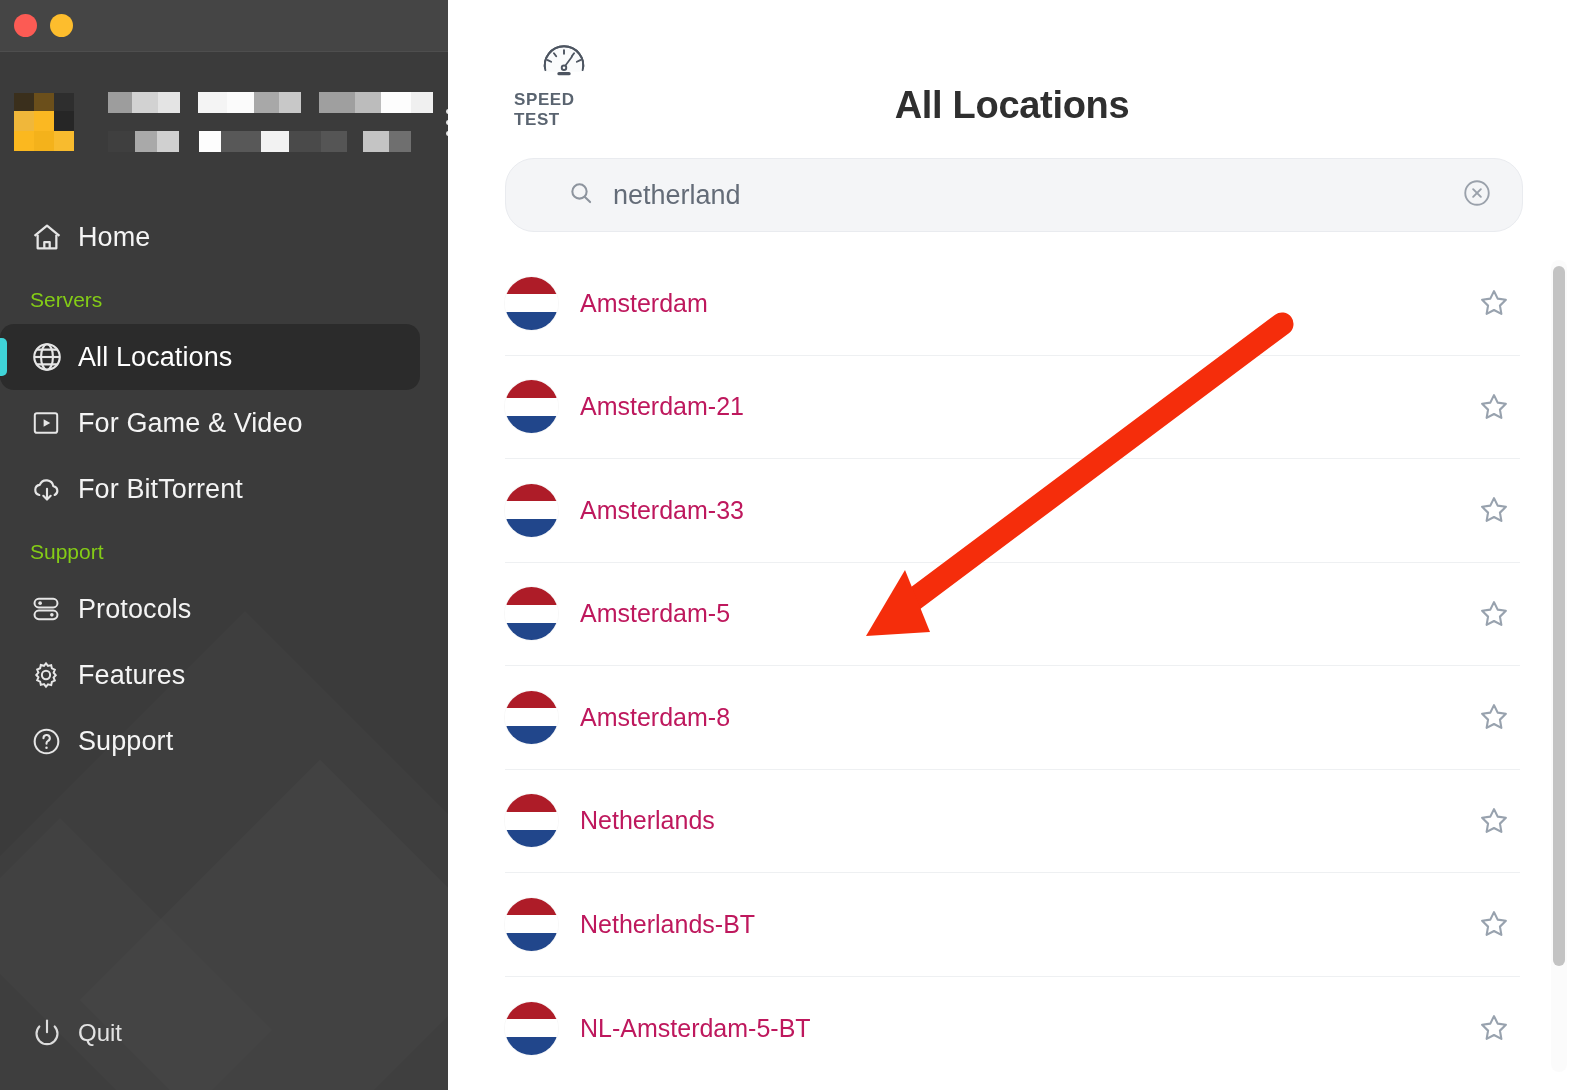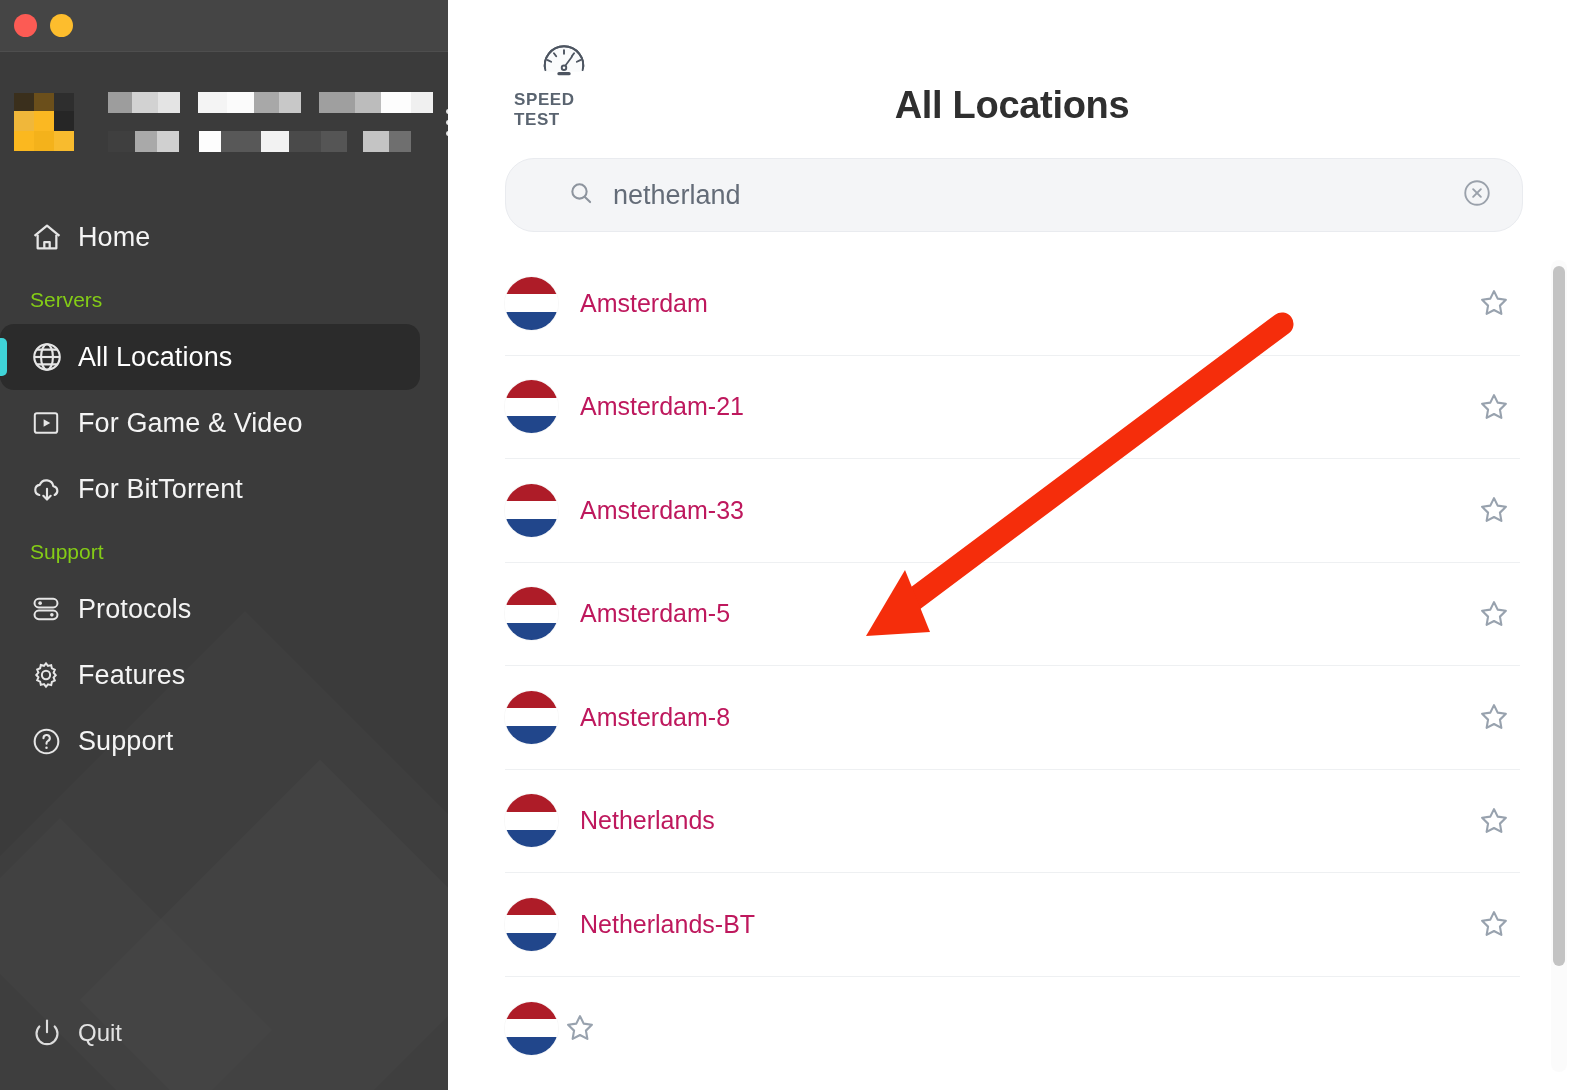--- a/index.html
+++ b/index.html
@@ -580,20 +580,21 @@
               <path d="M12 3.6l2.6 5.3 5.8.85-4.2 4.1 1 5.8-5.2-2.73-5.2 2.73 1-5.8-4.2-4.1 5.8-.85z"></path>
             </svg>
           </span>
         </div>
         <div class="srv-row">
           <span class="flag">
             <i class="f-red"></i>
             <i class="f-white"></i>
             <i class="f-blue"></i>
           </span>
+          <span class="srv-name">NL-Amsterdam-5-BT</span>
           <span class="star-btn">
             <svg width="34" height="34" viewBox="0 0 24 24" fill="none" stroke="currentColor" stroke-width="1.5" stroke-linejoin="round">
               <path d="M12 3.6l2.6 5.3 5.8.85-4.2 4.1 1 5.8-5.2-2.73-5.2 2.73 1-5.8-4.2-4.1 5.8-.85z"></path>
             </svg>
           </span>
         </div>
       </div>
 
     <div id="scrollbar">
       <div id="scroll-thumb"></div>

